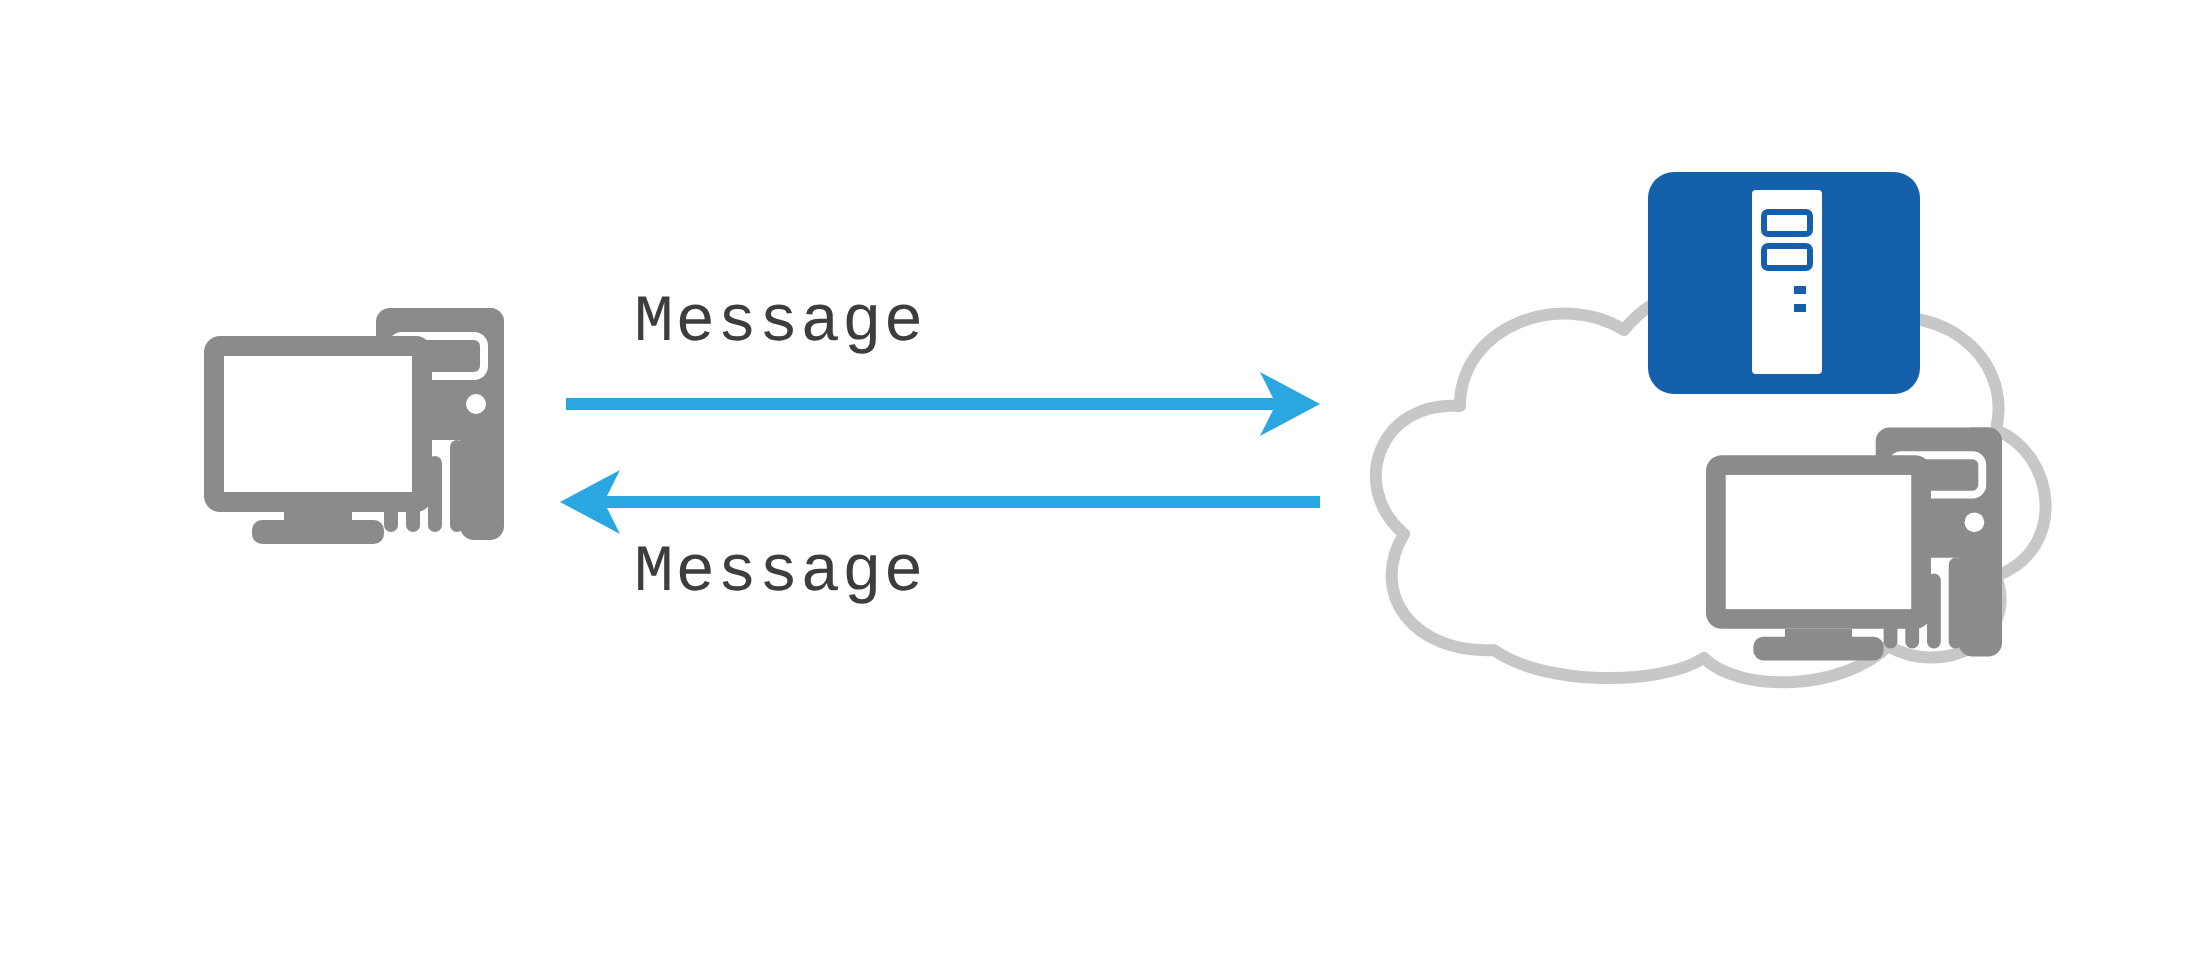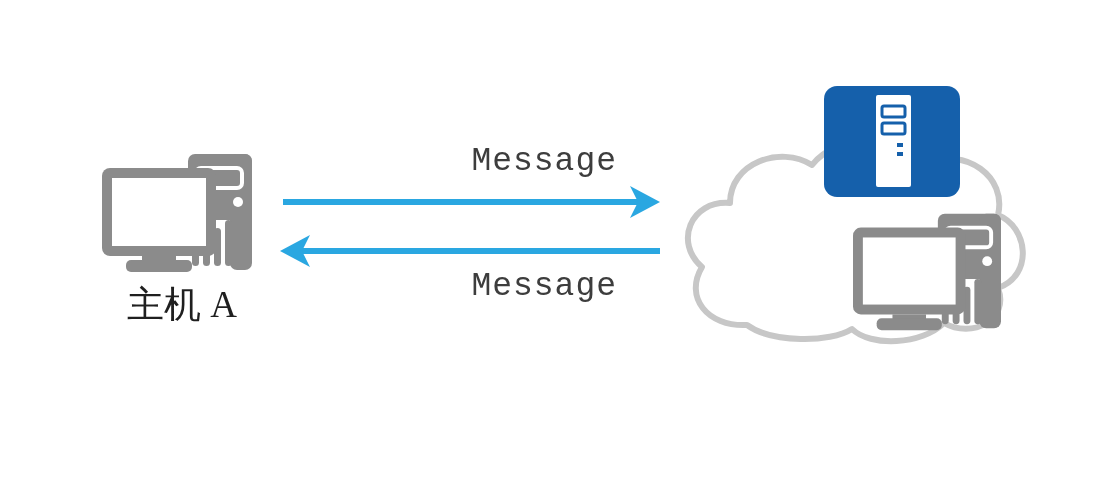--- a/index.html
+++ b/index.html
@@ -24,21 +24,21 @@
     text-align: center;
     font-family: "Liberation Serif", "DejaVu Serif", serif;
     font-size: 37px;
     color: var(--host-label-text, #1f1f1f);
     white-space: nowrap;
   }
 
   
   .msg {
     width: 300px;
-    text-align: right;
+    text-align: left;
     font-family: "Liberation Mono", "DejaVu Sans Mono", monospace;
     font-size: 33px;
     font-weight: 500;
     color: var(--message-text, #3d3d3d);
     letter-spacing: 1px;
     white-space: nowrap;
   }
   .msg-top    { left: 317px; top: 143px; }
   .msg-bottom { left: 317px; top: 268px; }
 
@@ -70,21 +70,20 @@
     <rect x="94" y="14" width="46" height="20" rx="5" fill="none" stroke="var(--screen-white)" stroke-width="4"></rect>
     <circle cx="136" cy="48" r="5" fill="var(--screen-white)"></circle>
 
     <rect x="0" y="14" width="114" height="88" rx="8" fill="var(--device-gray)"></rect>
     <rect x="10" y="24" width="94" height="68" fill="var(--screen-white)"></rect>
 
     <rect x="40" y="102" width="34" height="8" fill="var(--device-gray)"></rect>
     <rect x="24" y="106" width="66" height="12" rx="5" fill="var(--device-gray)"></rect>
   </svg>
 
-  <div class="abs host-label">主机 A</div>
 
   <div class="abs msg msg-top">Message</div>
 
   <div class="abs msg msg-bottom">Message</div>
 
   <svg class="abs arrows" viewBox="0 0 1100 477">
     <g>
       <line x1="283" y1="202" x2="638" y2="202" stroke="var(--arrow-blue)" stroke-width="6"></line>
       <polygon points="630,186 660,202 630,218 638,202" fill="var(--arrow-blue)"></polygon>
     </g>

